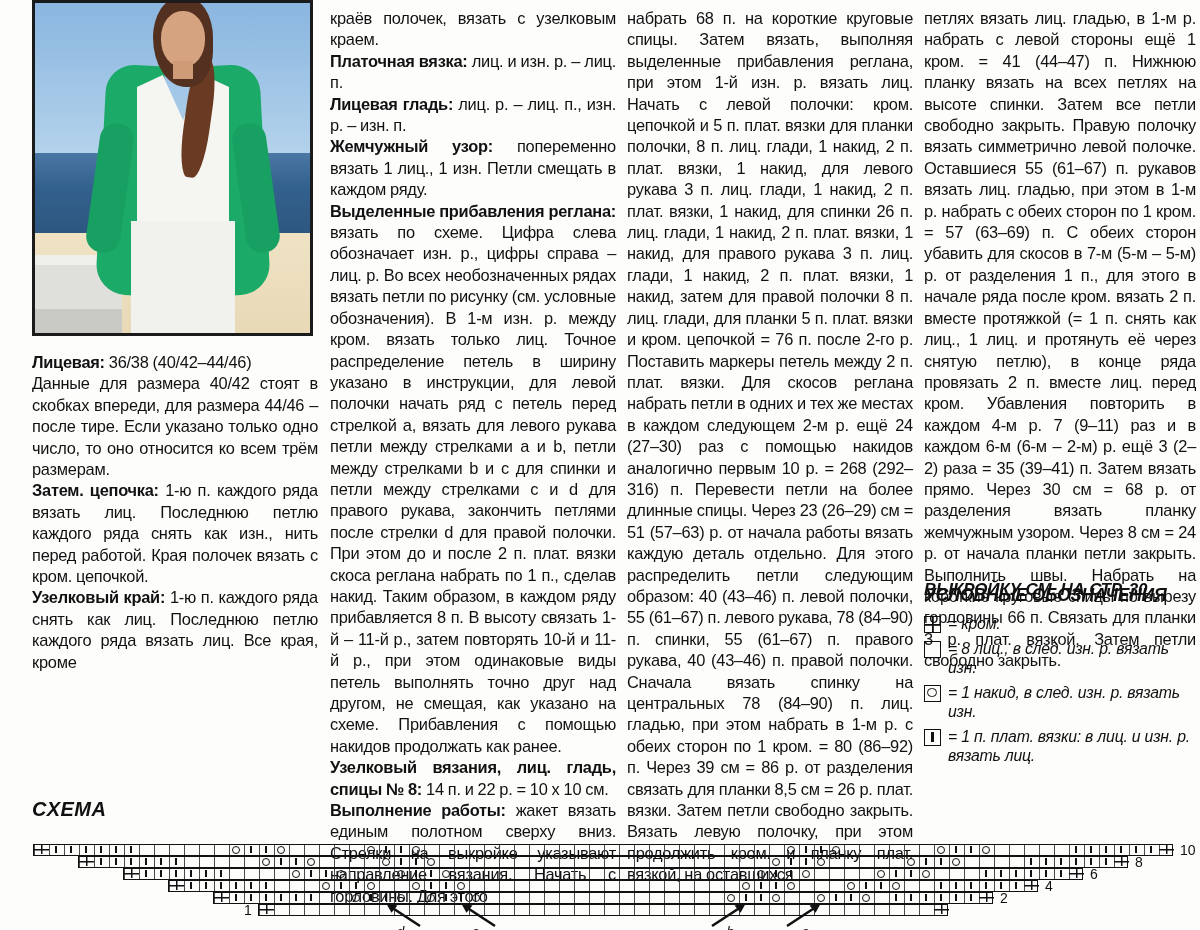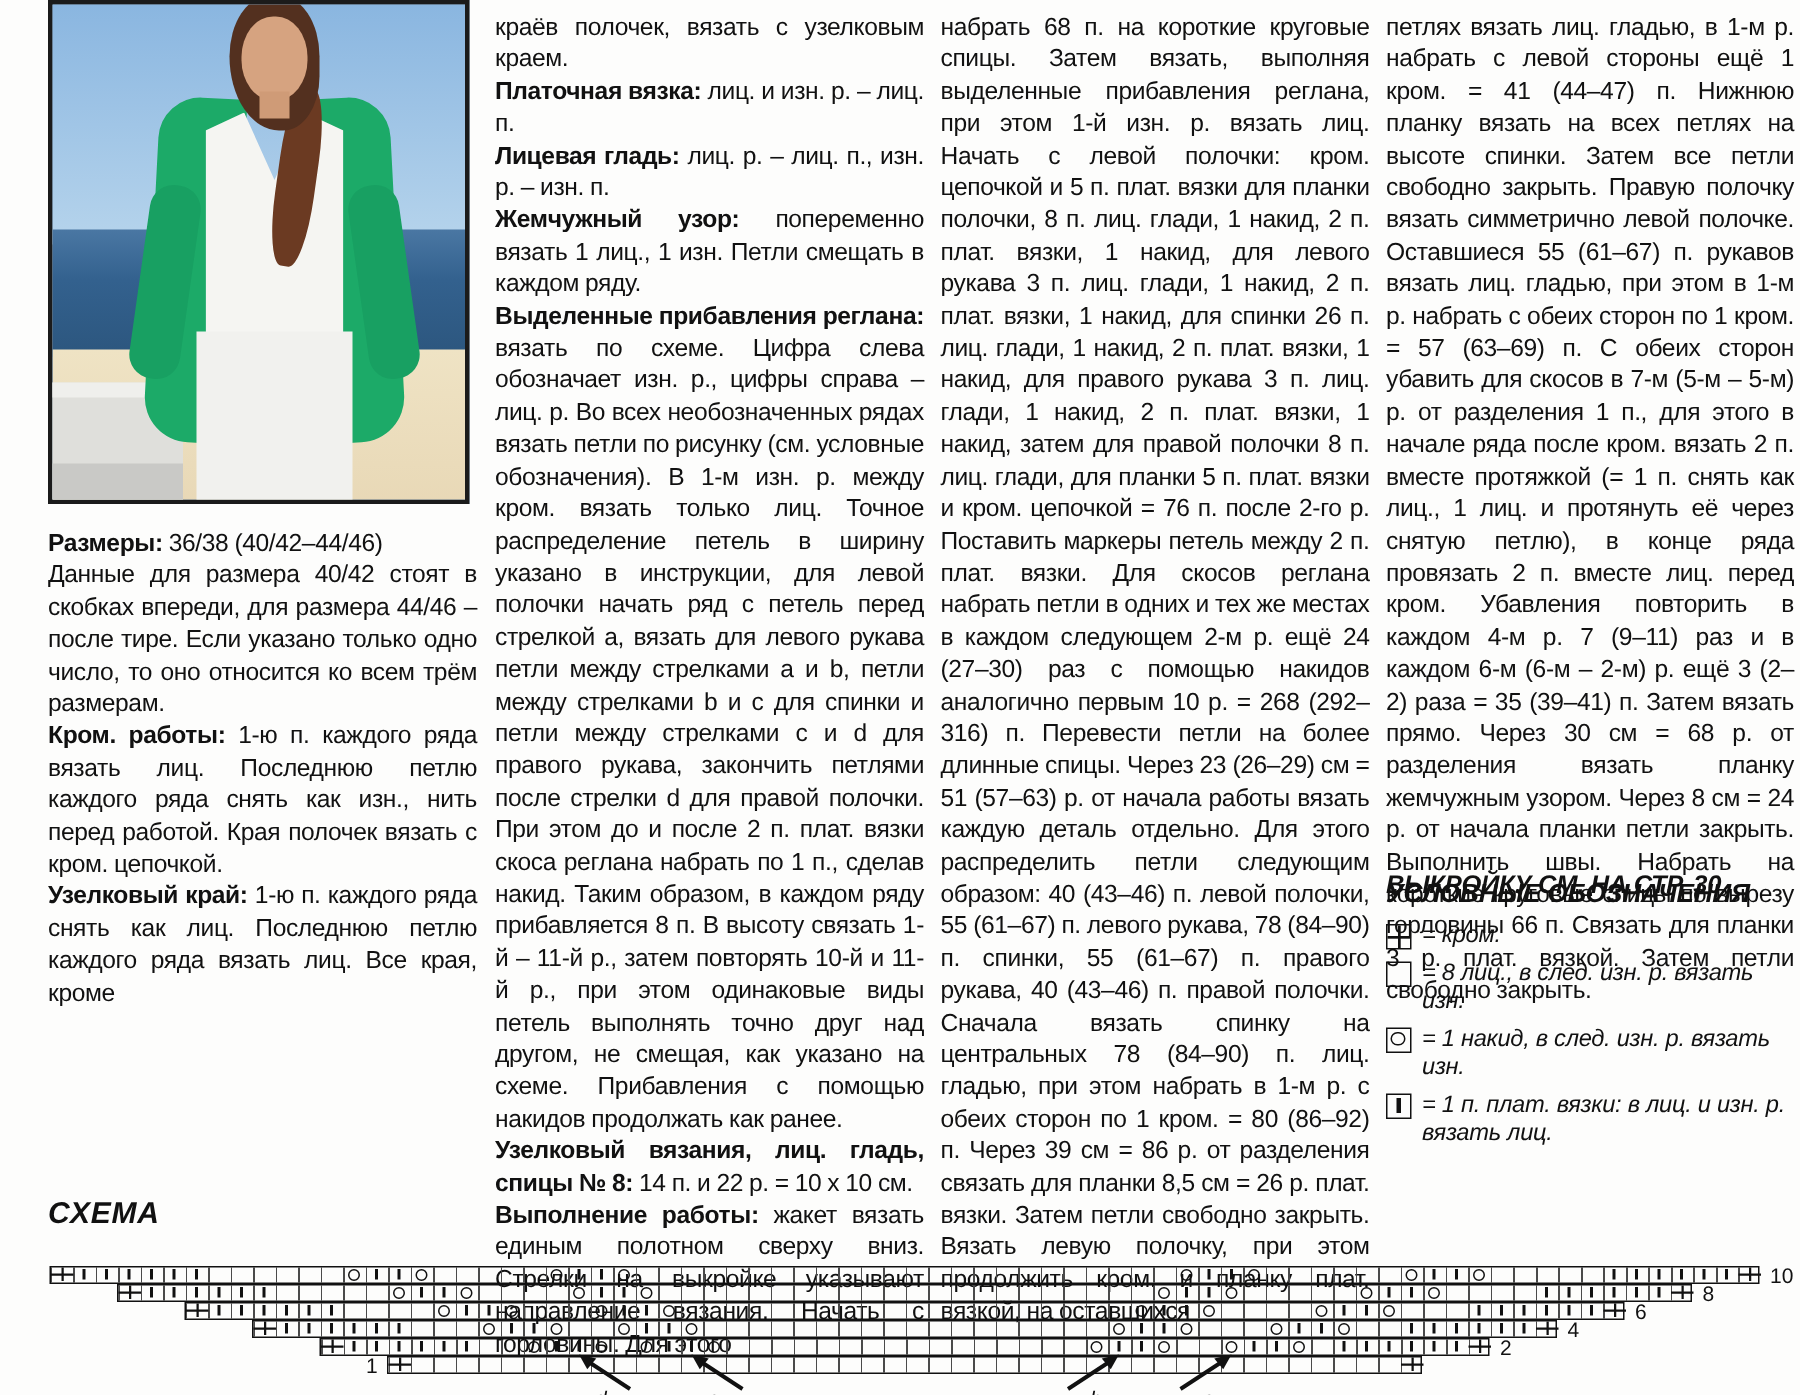--- a/index.html
+++ b/index.html
@@ -92,23 +92,23 @@
     <div class="ph-arm-r"></div>
     <div class="ph-top"></div>
     <div class="ph-pants"></div>
     <div class="ph-pony"></div>
     <div class="ph-hair"></div>
     <div class="ph-head"></div>
     <div class="ph-neck"></div>
   </div>
 
   <div class="col" id="col1">
-      <p class="para"><b>Размеры: </b>36/38 (40/42–44/46)</p>
+      <p class="para"><b>Лицевая: </b>36/38 (40/42–44/46)</p>
       <p class="para">Данные для размера 40/42 стоят в скобках впереди, для размера 44/46 – после тире. Если указано только одно число, то оно относится ко всем трём размерам.</p>
-      <p class="para"><b>Кром. работы: </b>1-ю п. каждого ряда вязать лиц. Последнюю петлю каждого ряда снять как изн., нить перед работой. Края полочек вязать с кром. цепочкой.</p>
+      <p class="para"><b>Затем. цепочка: </b>1-ю п. каждого ряда вязать лиц. Последнюю петлю каждого ряда снять как изн., нить перед работой. Края полочек вязать с кром. цепочкой.</p>
       <p class="para"><b>Узелковый край: </b>1-ю п. каждого ряда снять как лиц. Последнюю петлю каждого ряда вязать лиц. Все края, кроме</p>
     </div>
   <div class="col" id="col2">
       <p class="para">краёв полочек, вязать с узелковым краем.</p>
       <p class="para"><b>Платочная вязка: </b>лиц. и изн. р. – лиц. п.</p>
       <p class="para"><b>Лицевая гладь: </b>лиц. р. – лиц. п., изн. р. – изн. п.</p>
       <p class="para"><b>Жемчужный узор: </b>попеременно вязать 1 лиц., 1 изн. Петли смещать в каждом ряду.</p>
       <p class="para"><b>Выделенные прибавления реглана: </b>вязать по схеме. Цифра слева обозначает изн. р., цифры справа – лиц. р. Во всех необозначенных рядах вязать петли по рисунку (см. условные обозначения). В 1-м изн. р. между кром. вязать только лиц. Точное распределение петель в ширину указано в инструкции, для левой полочки начать ряд с петель перед стрелкой a, вязать для левого рукава петли между стрелками a и b, петли между стрелками b и c для спинки и петли между стрелками c и d для правого рукава, закончить петлями после стрелки d для правой полочки. При этом до и после 2 п. плат. вязки скоса реглана набрать по 1 п., сделав накид. Таким образом, в каждом ряду прибавляется 8 п. В высоту связать 1-й – 11-й р., затем повторять 10-й и 11-й р., при этом одинаковые виды петель выполнять точно друг над другом, не смещая, как указано на схеме. Прибавления с помощью накидов продолжать как ранее.</p>
       <p class="para"><b>Узелковый вязания, лиц. гладь, спицы № 8: </b>14 п. и 22 р. = 10 х 10 см.</p>
       <p class="para"><b>Выполнение работы: </b>жакет вязать единым полотном сверху вниз. Стрелки на выкройке указывают направление вязания. Начать с горловины. Для этого</p>

